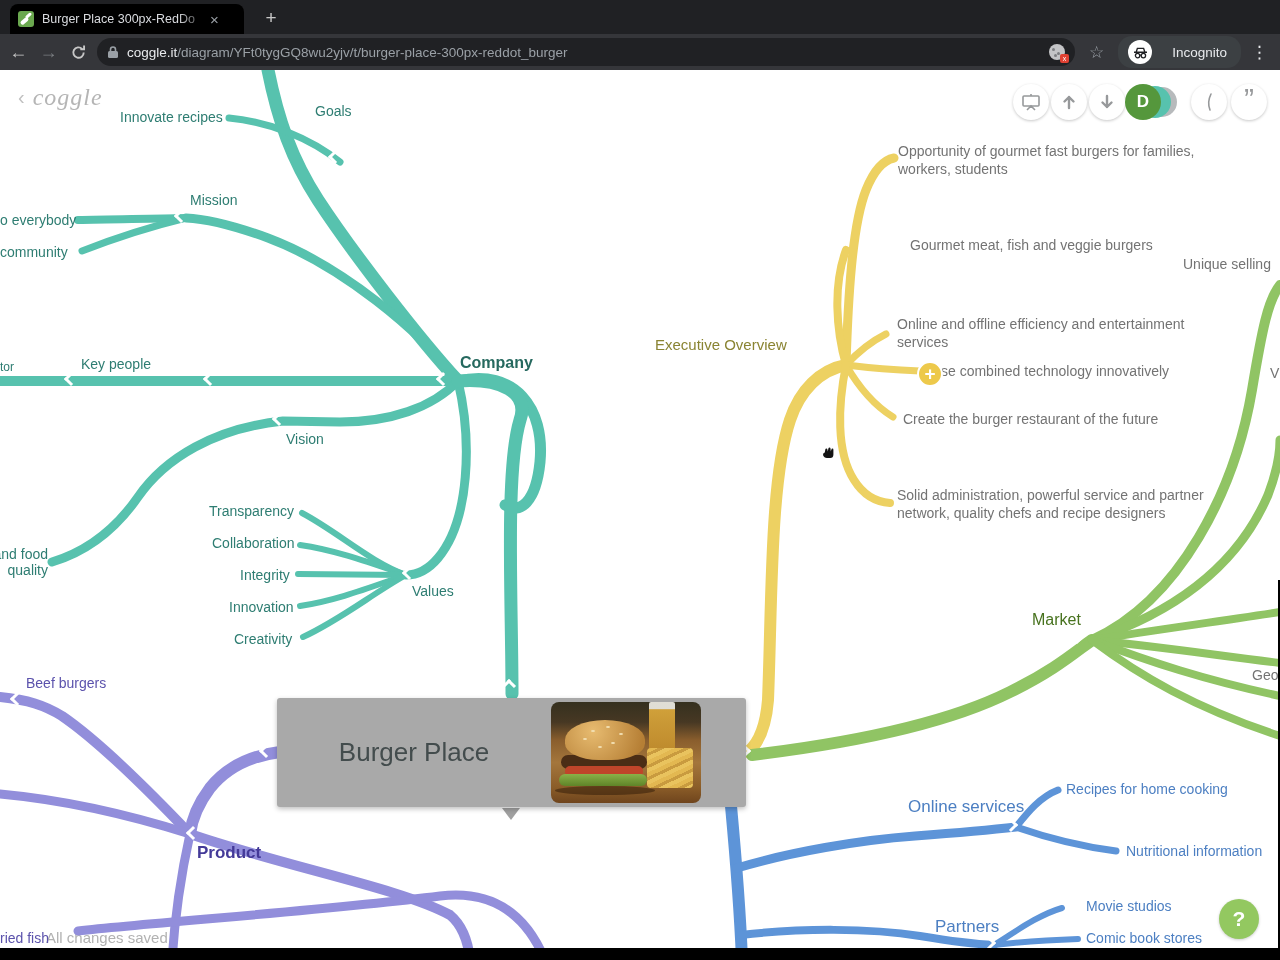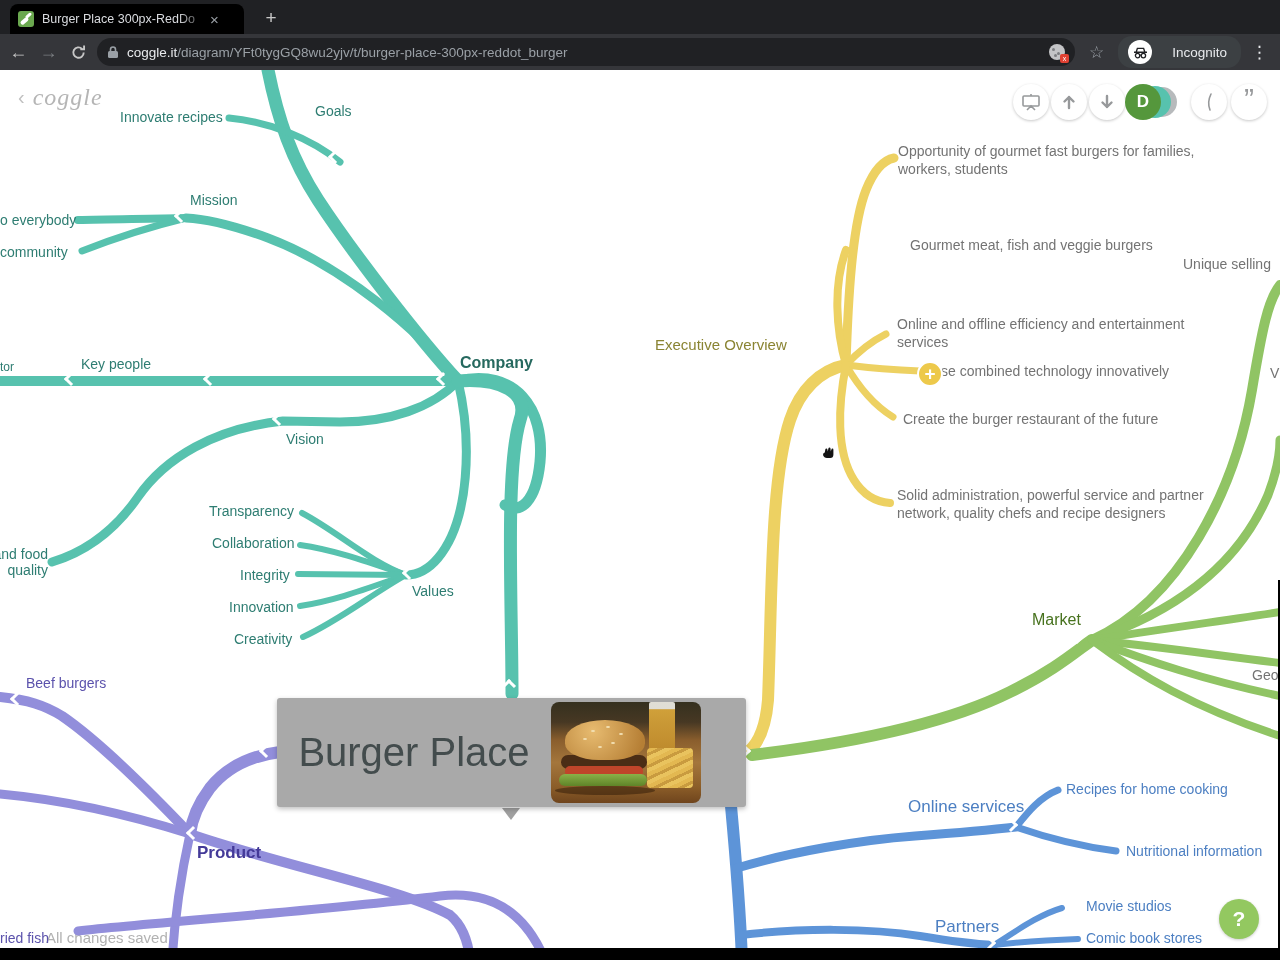--- a/index.html
+++ b/index.html
@@ -63,21 +63,21 @@
   .teal{color:#2e7d72}.tealB{color:#26695f;font-weight:bold;font-size:16px;}
   .olive{color:#737373}.oliveB{color:#8a8433;font-weight:normal;font-size:15px;}
   .greenB{color:#47721e;font-weight:normal;font-size:16px;}
   .blue{color:#4c7fc2}.blueBig{color:#4c7fc2;font-size:17px;}
   .purple{color:#5b52ac}.purpleB{color:#443a98;font-weight:bold;font-size:17px;}
 
   
   #central-node{position:absolute;left:277px;top:698px;width:469px;height:109px;background:#a9a9a9;
     border-radius:3px;box-shadow:0 2px 5px rgba(0,0,0,.25);z-index:8;}
   #central-title{position:absolute;left:0;top:0;width:274px;height:109px;display:flex;align-items:center;justify-content:center;
-    font-size:40px;color:#434c4d;}
+    font-size:26px;color:#434c4d;}
   #burger-img{position:absolute;left:274px;top:4px;width:150px;height:101px;border-radius:8px;overflow:hidden;
     background:linear-gradient(180deg,#35301f 0%,#473823 20%,#8a5e2d 38%,#a4763c 60%,#8a5c28 85%,#6f451d 100%);}
   #burger-img .beer{position:absolute;left:98px;top:0px;width:26px;height:48px;border-radius:2px;
     background:linear-gradient(180deg,#e9e7df 0%,#e9e7df 14%,#d8a63b 16%,#c08c2d 100%);opacity:.95;}
   #burger-img .fries{position:absolute;left:96px;top:46px;width:46px;height:40px;
     background:repeating-linear-gradient(-25deg,#e9c35e 0 4px,#c99b3f 4px 7px,#e3b851 7px 11px);border-radius:4px;}
   #burger-img .bun{position:absolute;left:14px;top:18px;width:80px;height:40px;border-radius:50% 50% 42% 42%;
     background:radial-gradient(circle at 35% 28%,#e7bb70,#b67f35 85%);}
   #burger-img .seed{position:absolute;width:4px;height:2px;border-radius:50%;background:#f2e0b4;}
   #burger-img .patty{position:absolute;left:10px;top:53px;width:86px;height:14px;border-radius:7px;background:#4b2d15;}

